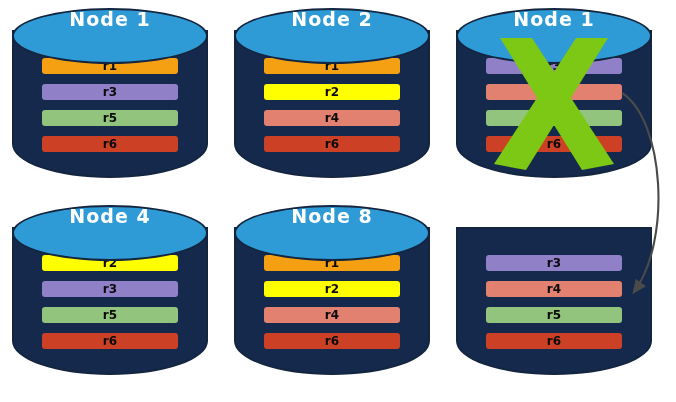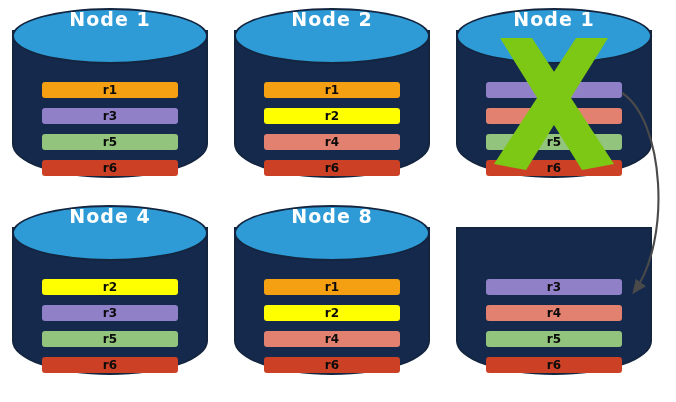--- a/index.html
+++ b/index.html
@@ -54,21 +54,21 @@
     color: #ffffff;
     font-size: 19px;
     font-weight: bold;
     letter-spacing: 1px;
     white-space: nowrap;
     line-height: 1;
   }
   .rows {
     position: absolute;
     left: 30px;
-    top: 74px;
+    top: 50px;
     width: 136px;
   }
   .row {
     height: 16px;
     margin-bottom: 10px;
     border-radius: 3px;
     display: flex;
     align-items: center;
     justify-content: center;
     color: #0b0b0b;

